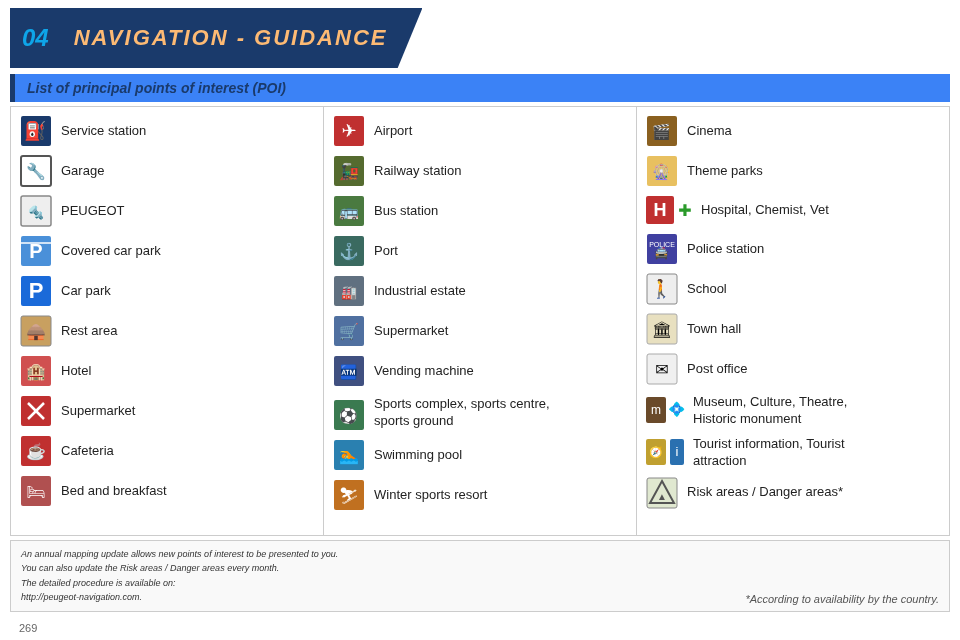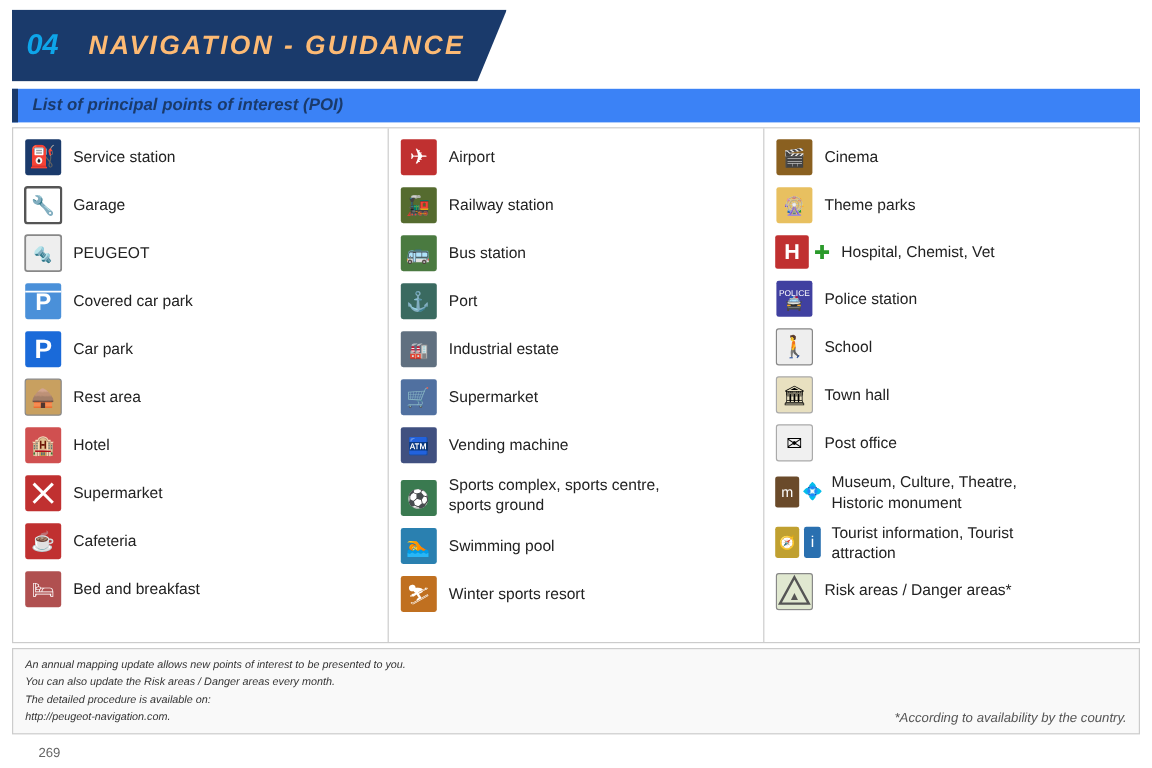--- a/index.html
+++ b/index.html
@@ -419,13 +419,13 @@
     <div style="font-size:9px; color:#333; font-style:italic; line-height:1.6;">
       <span>An annual mapping update allows new points of interest to be presented to you.</span><br>
       <span>You can also update the Risk areas / Danger areas every month.</span><br>
       <span>The detailed procedure is available on:</span><br>
       <span>http://peugeot-navigation.com.</span>
     </div>
   </div>
   <div style="font-size:11px; color:#555; font-style:italic; text-align:center; flex-shrink:0; align-self:flex-end;">*According to availability by the country.</div>
 </div>
 
-<div style="position:absolute; bottom:6px; left:32px; font-size:11px; color:#666;">269</div>
+<div style="position:absolute; bottom:6px; left:19px; font-size:11px; color:#666;">269</div>
 
 </body></html>

